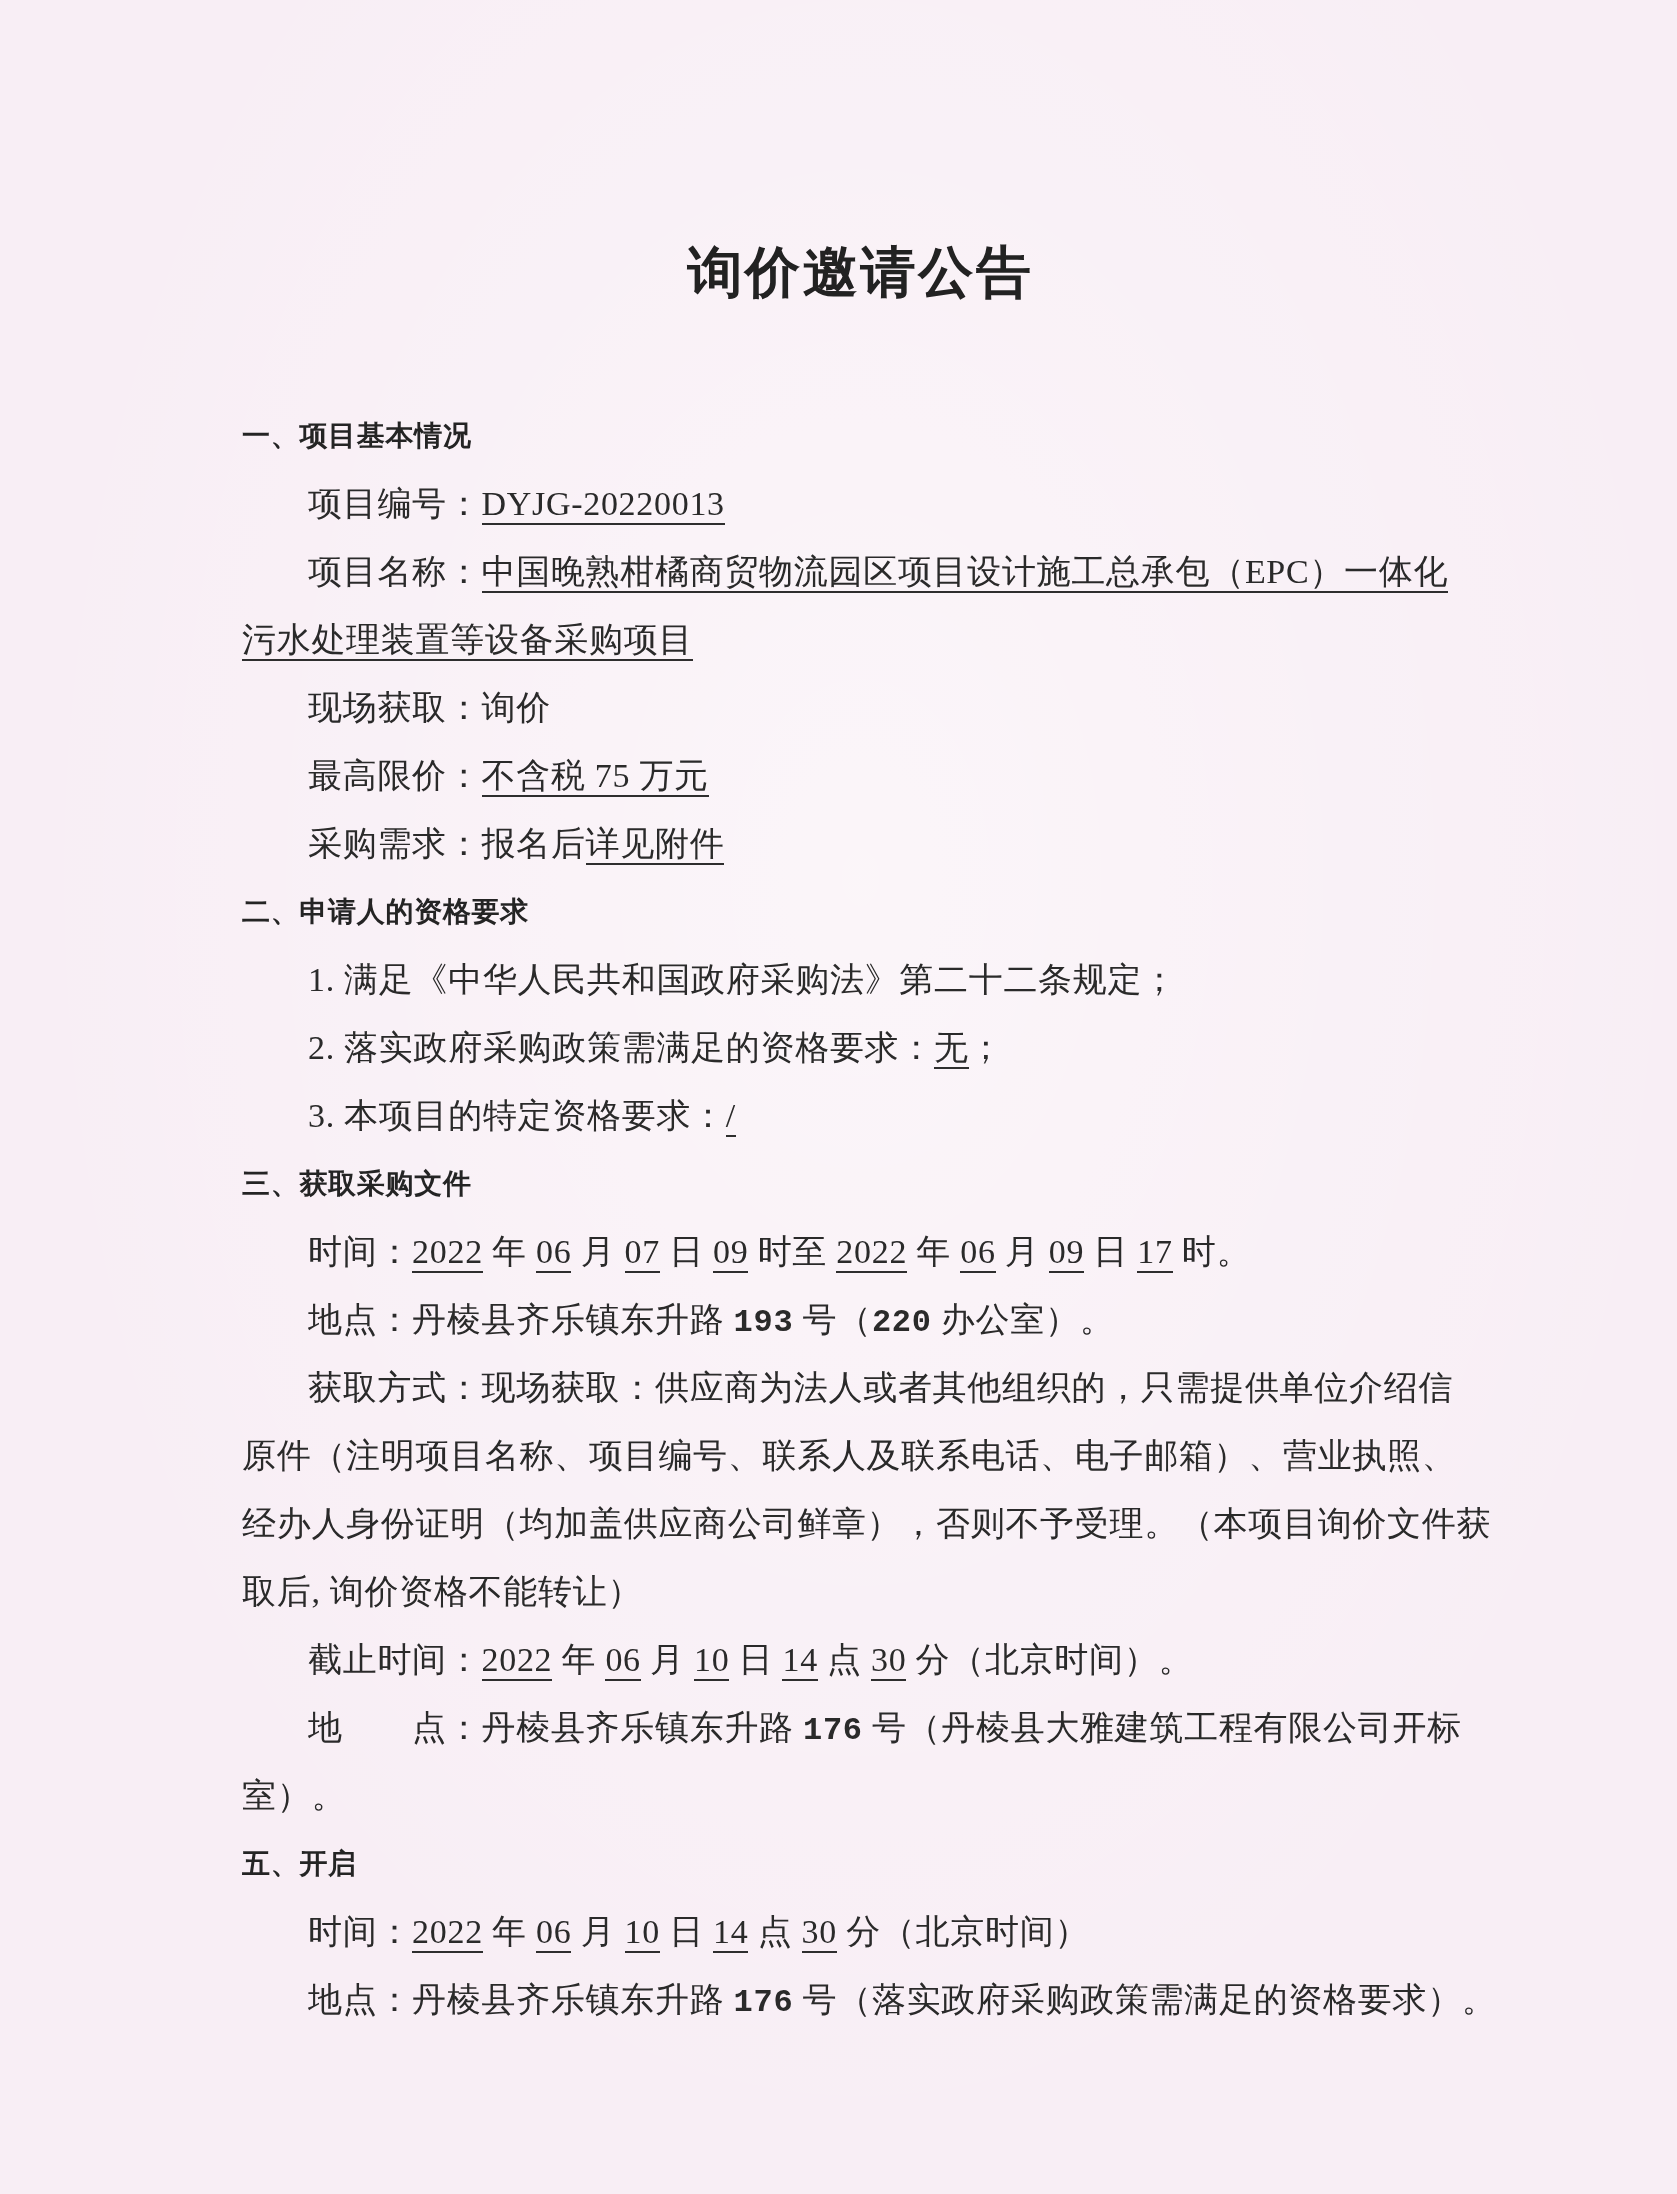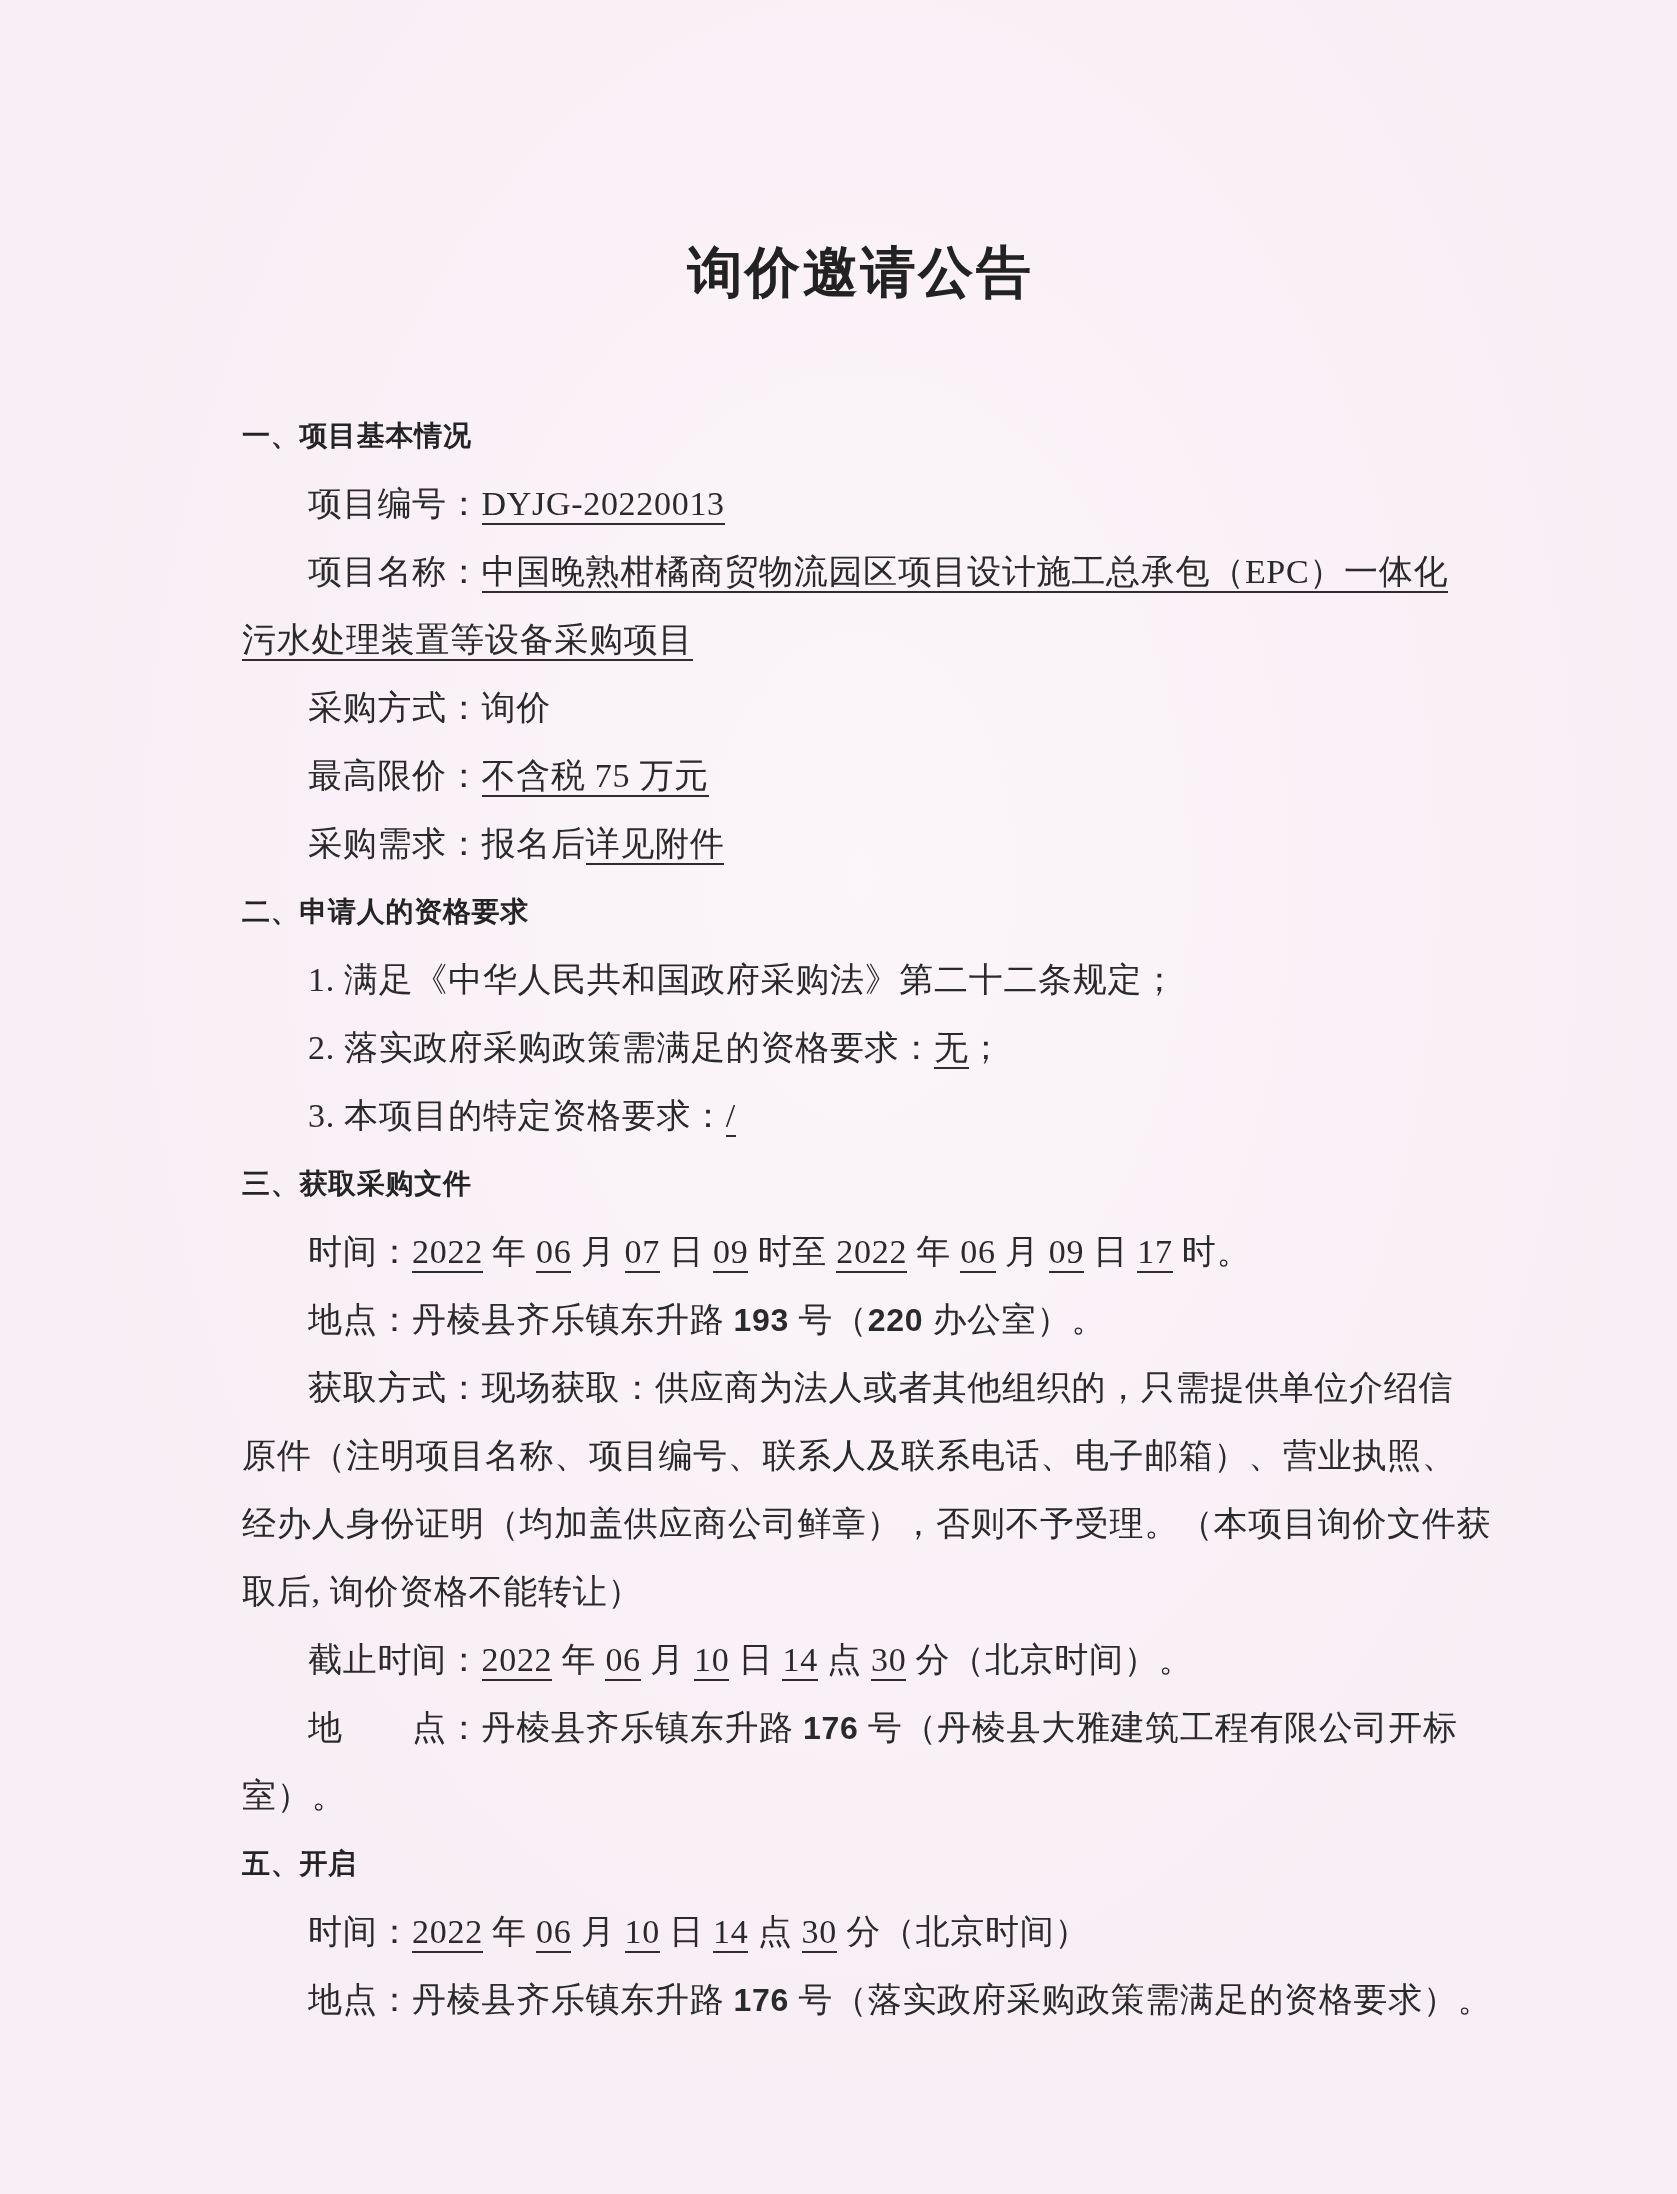--- a/index.html
+++ b/index.html
@@ -55,35 +55,35 @@
     font-weight:bold;
     font-size:28px;
     color:#242424;
   }
   .u{
     border-bottom:2.7px solid var(--rule);
     padding-bottom:0.7px;
   }
   .b{
     font-weight:bold;
-    font-family:Liberation Sans, sans-serif;
+    font-family:Liberation Mono, monospace;
     font-size:32px;
   }
 </style>
 </head>
 <body>
 
 <div class="page">
   <div class="title">询价邀请公告</div>
   <div class="lines" id="lines">
       <div class="line heading"><span>一、项目基本情况</span></div>
       <div class="line indent"><span>项目编号：</span><span class="u">DYJG-20220013</span></div>
       <div class="line indent"><span>项目名称：</span><span class="u">中国晚熟柑橘商贸物流园区项目设计施工总承包（EPC）一体化</span></div>
       <div class="line"><span class="u">污水处理装置等设备采购项目</span></div>
-      <div class="line indent"><span>采购方式：询价</span></div>
+      <div class="line indent"><span>现场获取：询价</span></div>
       <div class="line indent"><span>最高限价：</span><span class="u">不含税 75 万元</span></div>
       <div class="line indent"><span>采购需求：报名后</span><span class="u">详见附件</span></div>
       <div class="line heading"><span>二、申请人的资格要求</span></div>
       <div class="line indent"><span>1. 满足《中华人民共和国政府采购法》第二十二条规定；</span></div>
       <div class="line indent"><span>2. 落实政府采购政策需满足的资格要求：</span><span class="u">无</span><span>；</span></div>
       <div class="line indent"><span>3. 本项目的特定资格要求：</span><span class="u">/</span></div>
       <div class="line heading"><span>三、获取采购文件</span></div>
       <div class="line indent"><span>时间：</span><span class="u">2022</span><span> 年 </span><span class="u">06</span><span> 月 </span><span class="u">07</span><span> 日 </span><span class="u">09</span><span> 时至 </span><span class="u">2022</span><span> 年 </span><span class="u">06</span><span> 月 </span><span class="u">09</span><span> 日 </span><span class="u">17</span><span> 时。</span></div>
       <div class="line indent"><span>地点：丹棱县齐乐镇东升路 </span><span class="b">193</span><span> 号（</span><span class="b">220</span><span> 办公室）。</span></div>
       <div class="line indent"><span>获取方式：现场获取：供应商为法人或者其他组织的，只需提供单位介绍信</span></div>

